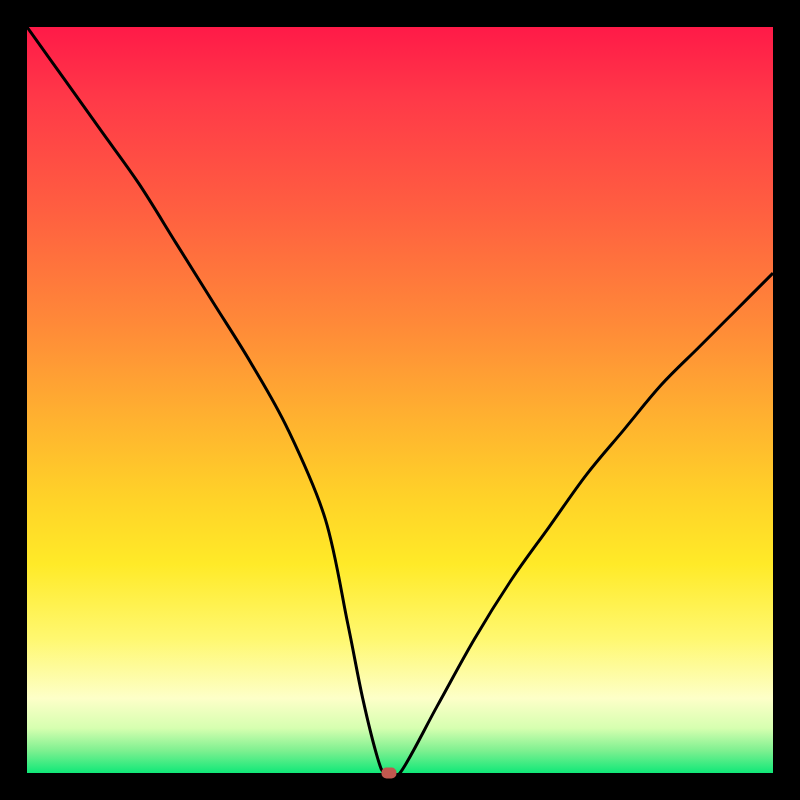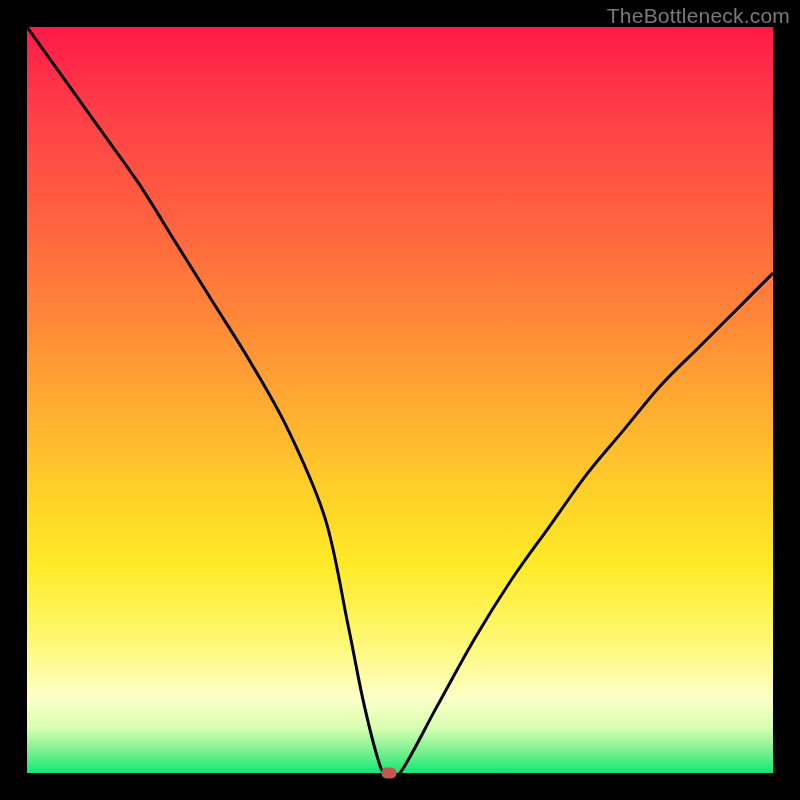--- a/index.html
+++ b/index.html
@@ -71,14 +71,13 @@
 
   <div class="plot">
 
     <svg width="746" height="746" viewBox="0 0 746 746">
       <path id="curve-path" d="M 0 0 C 6.216666666666668 8.703333333333319 24.866666666666667 34.81333333333323 37.300000000000004 52.219999999999914 C 49.73333333333334 69.6266666666666 62.16666666666668 87.03333333333337 74.60000000000001 104.44000000000005 C 87.03333333333335 121.84666666666674 99.46666666666665 138.00999999999996 111.89999999999999 156.65999999999997 C 124.33333333333333 175.30999999999997 136.76666666666668 196.4466666666667 149.20000000000002 216.34000000000003 C 161.63333333333335 236.23333333333338 174.06666666666666 256.12666666666667 186.5 276.02 C 198.93333333333334 295.9133333333333 211.36666666666665 314.56333333333333 223.79999999999998 335.7 C 236.23333333333332 356.83666666666664 248.66666666666663 376.72999999999996 261.09999999999997 402.84 C 273.5333333333333 428.95 288.4533333333334 460.03333333333336 298.40000000000003 492.36 C 308.3466666666667 524.6866666666667 314.56333333333333 566.9599999999999 320.78 596.8 C 326.9966666666666 626.64 330.72666666666663 649.02 335.7 671.4 C 340.67333333333335 693.78 346.89 718.6466666666668 350.62 731.08 C 354.35 743.5133333333333 354.34999999999997 743.5133333333333 358.08 746 C 361.81 748.4866666666667 364.2966666666667 757.19 373 746 C 381.7033333333333 734.81 397.8666666666667 701.24 410.3 678.86 C 422.73333333333335 656.48 435.16666666666663 632.8566666666667 447.59999999999997 611.72 C 460.0333333333333 590.5833333333334 472.4666666666667 570.6899999999999 484.90000000000003 552.04 C 497.33333333333337 533.39 509.7666666666666 517.2266666666667 522.1999999999999 499.82 C 534.6333333333332 482.4133333333333 547.0666666666666 463.7633333333333 559.5 447.59999999999997 C 571.9333333333334 431.4366666666666 584.3666666666668 417.76 596.8000000000001 402.84 C 609.2333333333333 387.91999999999996 621.6666666666667 371.75666666666666 634.1 358.08 C 646.5333333333333 344.4033333333333 658.9666666666667 333.21333333333337 671.4 320.78000000000003 C 683.8333333333333 308.3466666666667 696.2666666666667 295.91333333333336 708.6999999999999 283.48 C 721.1333333333332 271.0466666666667 739.7833333333333 252.39666666666662 746 246.17999999999995" fill="none" stroke="#000" stroke-width="3"></path>
     </svg>
 
     <div id="marker" class="marker" style="left: 361.81px; top: 746px; background: rgb(193, 88, 79);"></div>
   </div>
 
-  <div class="watermark">TheBottleneck.com</div>
 </div>
 
 </body></html>

